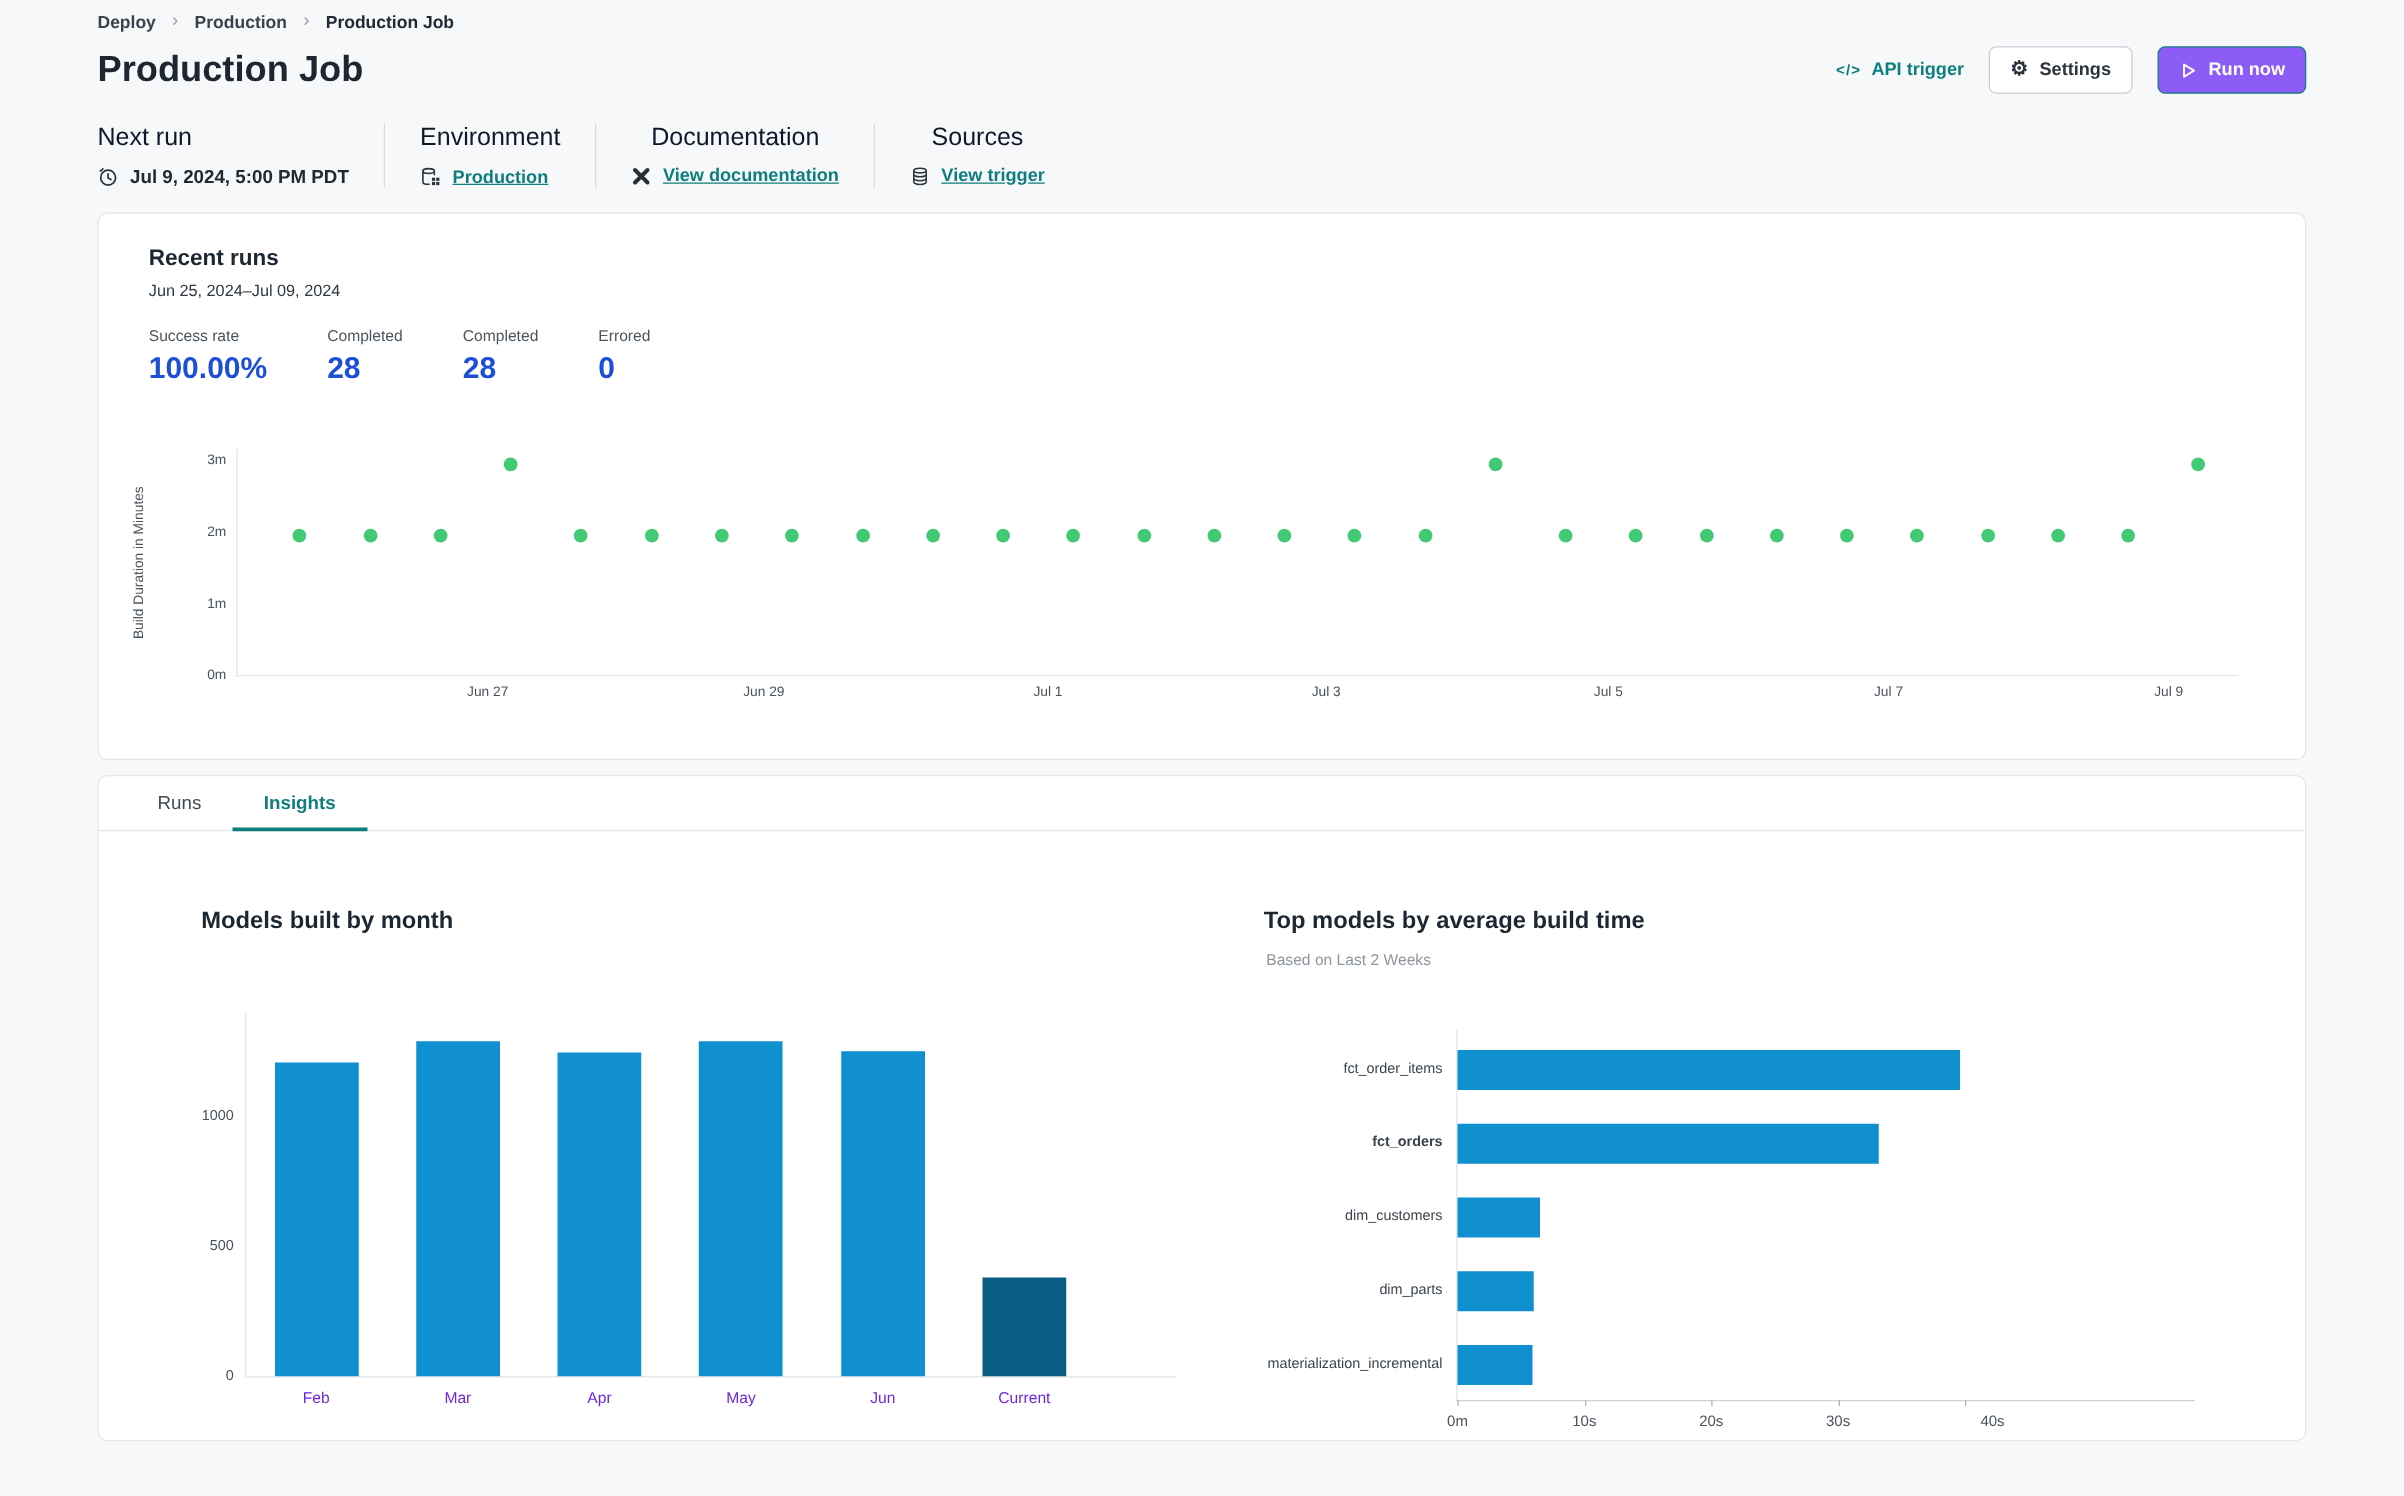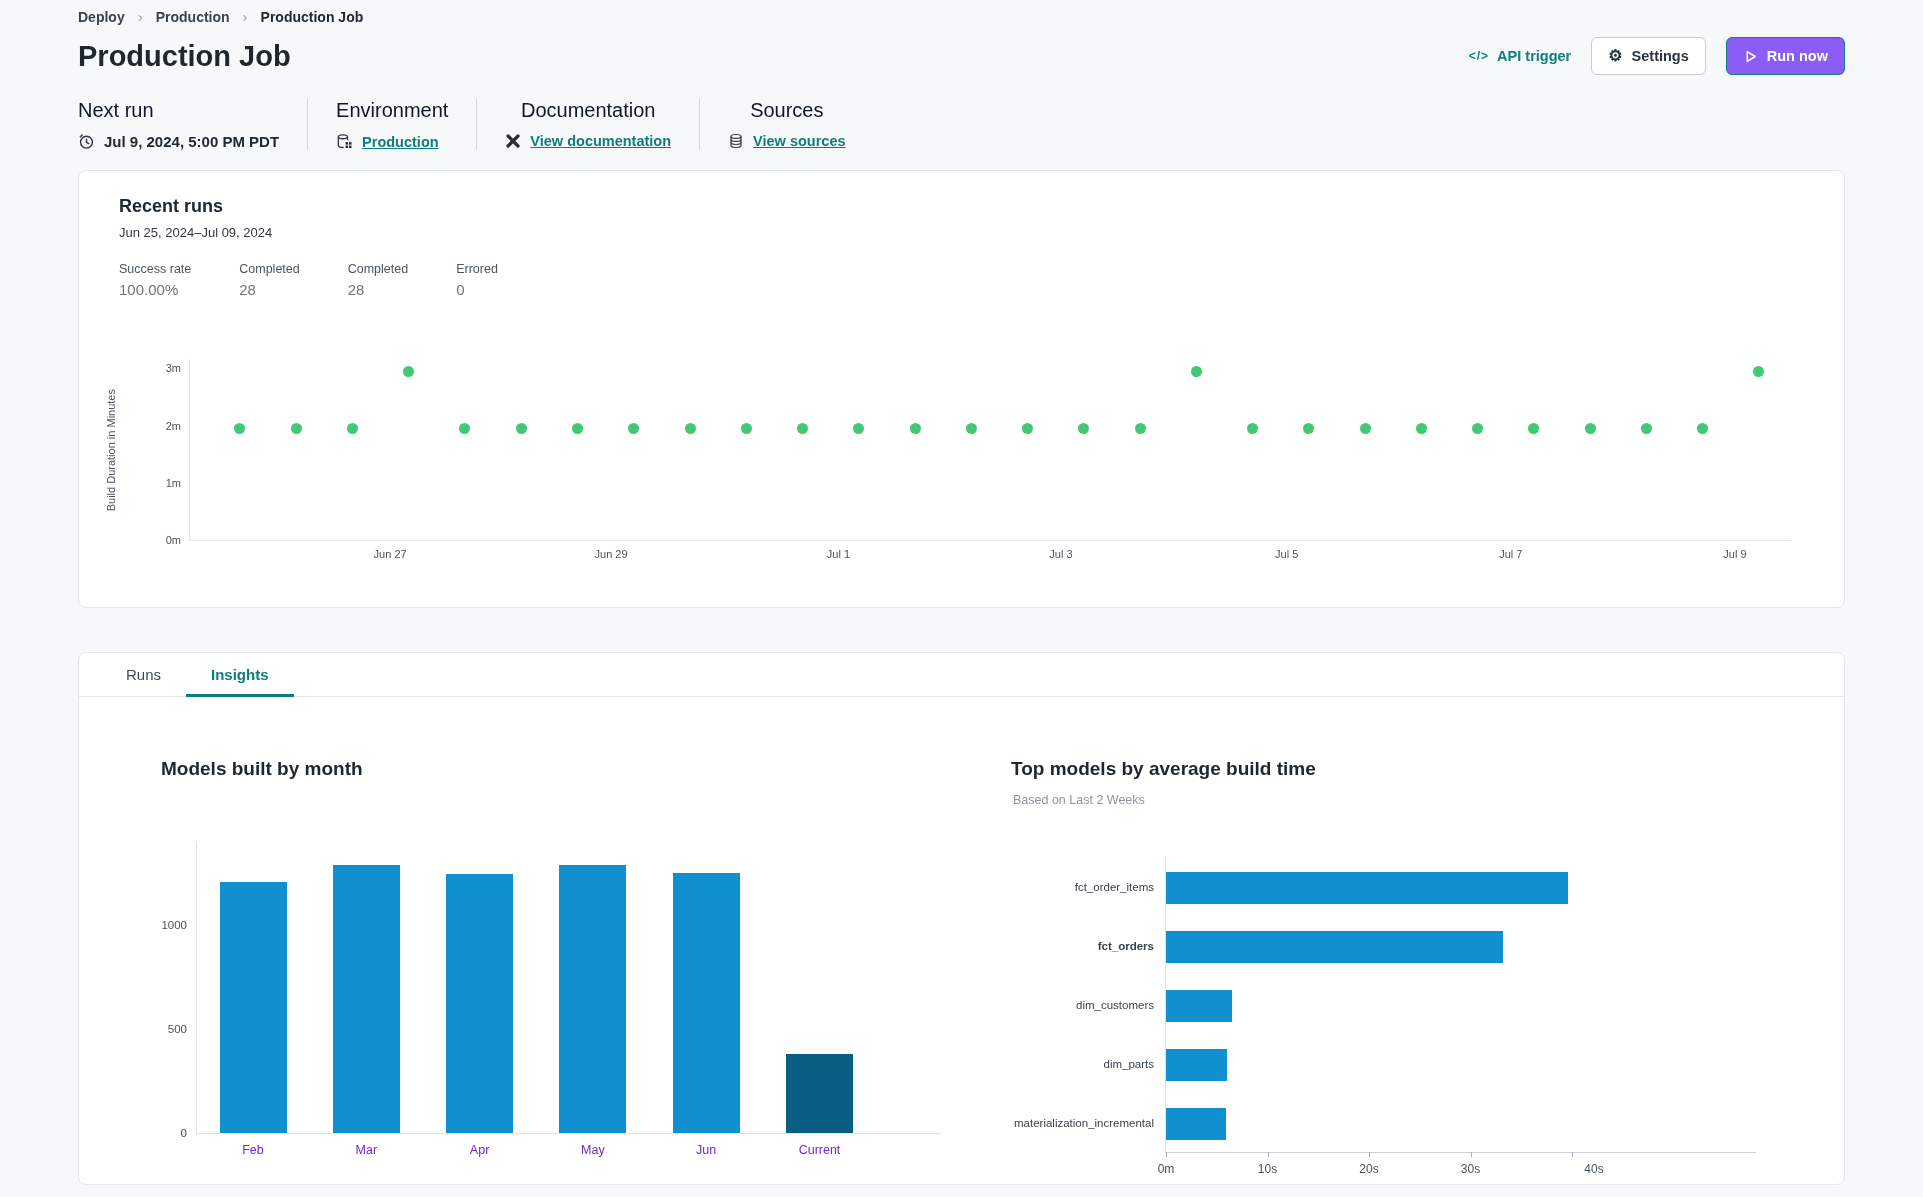--- a/index.html
+++ b/index.html
@@ -31,33 +31,33 @@
   .icon-svg { display: block; }
 
   
   .card { background: #fff; border: 1px solid #e4e7ea; border-radius: 8px; }
   .card1 { margin: 20px 78px 0; height: 438px; position: relative; }
   .card1-inner { padding: 25px 40px; }
   .recent-title { font-size: 18px; font-weight: 700; color: #1d2731; }
   .date-range { margin-top: 8px; font-size: 13px; color: #2e3842; }
   .stats { display: flex; gap: 48px; margin-top: 22px; }
   .stat-label { font-size: 12.5px; color: #4b555f; }
-  .stat-value { font-size: 15px; font-weight: 400; color: #737373; margin-top: 5px; }
+  .stat-value { font-size: 24px; font-weight: 700; color: #1d4ed8; margin-top: 5px; }
 
   
   .scatter-ylabel { position: absolute; left: 26px; top: 188px; height: 182px; display: flex; align-items: center; }
   .scatter-ylabel span { writing-mode: vertical-rl; transform: rotate(180deg); font-size: 11px; color: #4a545e; }
   .scatter-plot { position: absolute; left: 110px; top: 188px; width: 1602px; height: 182px;
                   border-left: 1px solid #e3e6ea; border-bottom: 1px solid #e3e6ea; }
   .y-tick { position: absolute; right: calc(100% + 9px); font-size: 11px; color: #49525c; white-space: nowrap; }
   .x-tick { position: absolute; top: calc(100% + 8px); font-size: 11px; color: #49525c; transform: translateX(-50%); white-space: nowrap; }
   .dot { position: absolute; width: 11px; height: 11px; border-radius: 50%; cursor: pointer; }
 
   
-  .card2 { margin: 44px 78px 0; height: 533px; position: relative; }
+  .card2 { margin: 12px 78px 0; height: 533px; position: relative; }
   .tabbar { display: flex; padding-left: 22px; height: 44px; border-bottom: 1px solid #e4e7ea; }
   .tab { padding: 0 25px; line-height: 44px; font-size: 15px; color: #414b55; cursor: pointer; position: relative; }
   .tab.active { color: #0e7d7d; font-weight: 700; }
   .tab.active::after { content: ""; position: absolute; left: 0; right: 0; bottom: -1px; height: 3px; background: #0e7d7d; }
   .insights { position: relative; height: 488px; }
   .chart-title { position: absolute; top: 61px; font-size: 19px; font-weight: 700; color: #1d2731; }
   .chart-subtitle { position: absolute; top: 96px; font-size: 12.5px; color: #8d959e; }
 
   
   .vbar-plot { position: absolute; left: 117px; top: 146px; width: 745px; height: 291px;
@@ -146,21 +146,21 @@
     </div>
     <div class="meta-col">
       <div class="meta-label">Sources</div>
       <div class="meta-value">
         <svg class="icon-svg" width="16" height="16" viewBox="0 0 16 16">
             <ellipse cx="8" cy="3.4" rx="5" ry="1.9" fill="none" stroke="#2a343e" stroke-width="1.2"></ellipse>
             <path d="M3 3.4v9.2c0 1 2.2 1.9 5 1.9s5-.9 5-1.9V3.4" fill="none" stroke="#2a343e" stroke-width="1.2"></path>
             <path d="M3 6.5c0 1 2.2 1.9 5 1.9s5-.9 5-1.9" fill="none" stroke="#2a343e" stroke-width="1.2"></path>
             <path d="M3 9.6c0 1 2.2 1.9 5 1.9s5-.9 5-1.9" fill="none" stroke="#2a343e" stroke-width="1.2"></path>
           </svg>
-        <span class="meta-link">View sources</span>
+        <span class="meta-link">View trigger</span>
       </div>
     </div>
   </div>
 
   <div class="card card1">
     <div class="card1-inner">
       <div class="recent-title">Recent runs</div>
       <div class="date-range">Jun 25, 2024–Jul 09, 2024</div>
       <div class="stats">
         <div>

